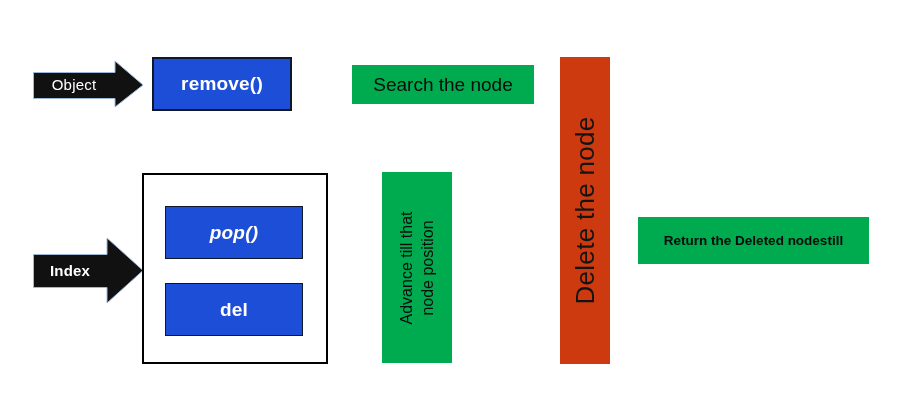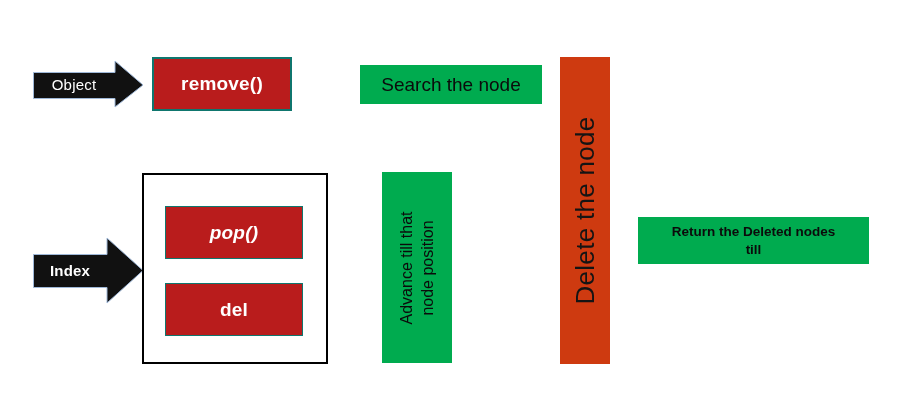--- a/index.html
+++ b/index.html
@@ -23,22 +23,22 @@
   .arrow-label {
     position: absolute;
     color: #ffffff;
     font-size: 15px;
     text-align: center;
     letter-spacing: 0.2px;
   }
 
   
   .blue-box {
-    background: #b91c1c;
-    border: 2px solid #0f766e;
+    background: #1d4ed8;
+    border: 2px solid #0f172a;
     color: #ffffff;
     display: flex;
     align-items: center;
     justify-content: center;
     font-size: 19px;
     font-weight: 600;
     letter-spacing: 0.2px;
   }
 
   
@@ -77,21 +77,20 @@
   }
 
   
   .white-box {
     background: #ffffff;
     border: 2px solid #000000;
   }
 
   
   .return-box {
-    flex-direction: column;
     font-weight: 700;
     font-size: 13.5px;
     line-height: 18px;
     text-align: center;
   }
 </style>
 </head>
 <body>
 
 <div id="canvas">
@@ -100,21 +99,21 @@
     <svg width="111" height="48" viewBox="0 0 111 48">
       <polygon points="0.5,12.5 82,12.5 82,1 110,25 82,47 82,38.5 0.5,38.5" fill="#111111" stroke="#9FB8D8" stroke-width="1"></polygon>
     </svg>
     <div class="arrow-label" style="left:0; top:12px; width:82px; height:26px; line-height:26px;">Object</div>
   </div>
 
   <div class="abs blue-box" style="left:152px; top:57px; width:140px; height:54px;">
     <span>remove()</span>
   </div>
 
-  <div class="abs green-box step-h" style="left:360px; top:65px; width:182px; height:39px;">
+  <div class="abs green-box step-h" style="left:352px; top:65px; width:182px; height:39px;">
     <span>Search the node</span>
   </div>
 
   <div class="abs arrow-wrap" style="left:33px; top:237px; width:111px; height:67px;">
     <svg width="111" height="67" viewBox="0 0 111 67">
       <polygon points="0.5,17.5 74,17.5 74,1 110,33.5 74,66 74,50.5 0.5,50.5" fill="#111111" stroke="#9FB8D8" stroke-width="1"></polygon>
     </svg>
     <div class="arrow-label" style="left:0; top:17px; width:74px; height:33px; line-height:33px;font-weight:bold;">Index</div>
   </div>
 

